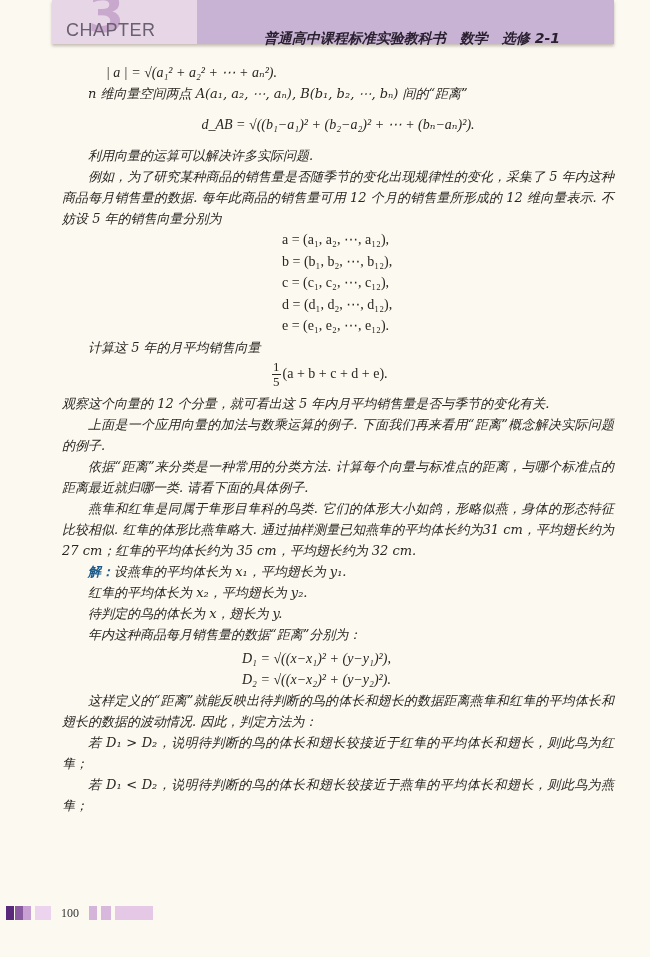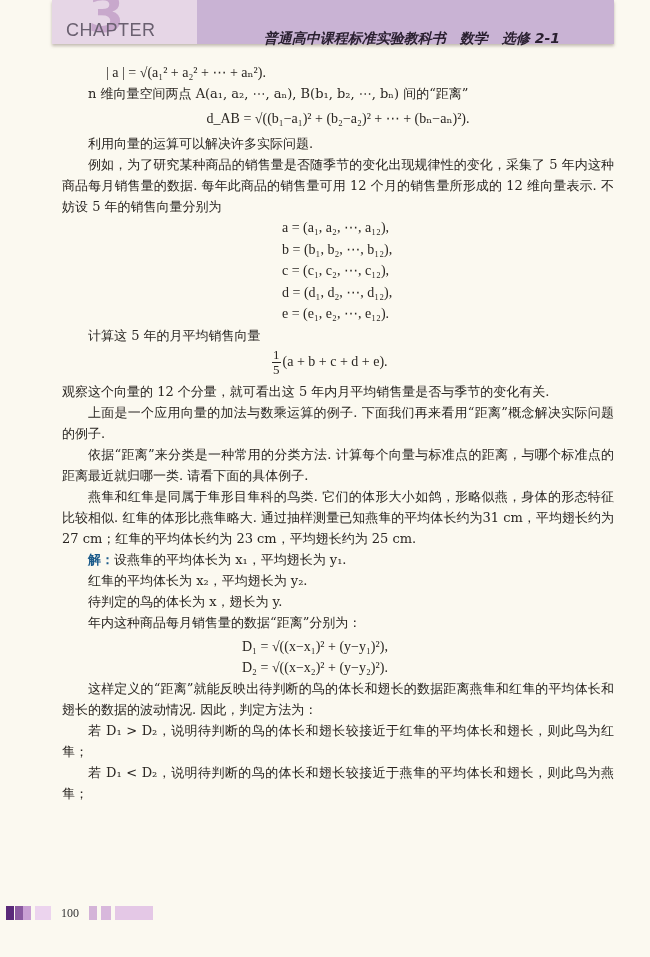--- a/index.html
+++ b/index.html
@@ -29,25 +29,25 @@
   .header .book-title {
     position:absolute; right:54px; top:22px; font-size:14px; color:#2a2030;
     font-style:italic; font-weight:bold;
     font-family:"DejaVu Sans","Liberation Sans",sans-serif;
     margin-top:8px;
   }
   .content {
     position:absolute; left:62px; top:62px; width:552px;
     font-size:13px; line-height:21px;
   }
-  .p { margin:0; text-align:justify; }
+  .p { margin:0; text-align:justify;font-style:italic; }
   .indent { text-indent:26px; }
   .center { text-align:center; }
   .math { font-family:"Liberation Serif","DejaVu Serif",serif; font-size:14px; }
-  .eq { margin:4px 0; }
+  .eq { margin:10px 0; }
   .vec-block { margin-left:220px; line-height:21.5px; }
   .frac { display:inline-block; vertical-align:middle; text-align:center; font-size:13px; line-height:14px; margin-right:2px; }
   .frac span { display:block; }
   .frac .num { border-bottom:1px solid #2a2622; padding:0 1px; }
   .bold-label { font-weight:bold; color:#1a5a8a; }
   .footer {
     position:absolute; left:6px; top:906px; height:14px; display:flex; align-items:center;
   }
   .bar { height:14px; display:inline-block; }
   .page-num {
@@ -86,21 +86,21 @@
   <div class="math" style="margin-left:210px; margin-top:2px; margin-bottom:4px;">
     <span class="frac">
       <span class="num">1</span>
       <span class="den">5</span>
     </span><span>(a + b + c + d + e).</span>
   </div>
 
   <p class="p">观察这个向量的 12 个分量，就可看出这 5 年内月平均销售量是否与季节的变化有关.</p>
   <p class="p indent">上面是一个应用向量的加法与数乘运算的例子. 下面我们再来看用“距离”概念解决实际问题的例子.</p>
   <p class="p indent">依据“距离”来分类是一种常用的分类方法. 计算每个向量与标准点的距离，与哪个标准点的距离最近就归哪一类. 请看下面的具体例子.</p>
-  <p class="p indent">燕隼和红隼是同属于隼形目隼科的鸟类. 它们的体形大小如鸽，形略似燕，身体的形态特征比较相似. 红隼的体形比燕隼略大. 通过抽样测量已知燕隼的平均体长约为31 cm，平均翅长约为 27 cm；红隼的平均体长约为 23 cm，平均翅长约为 25 cm.</p>
+  <p class="p indent">燕隼和红隼是同属于隼形目隼科的鸟类. 它们的体形大小如鸽，形略似燕，身体的形态特征比较相似. 红隼的体形比燕隼略大. 通过抽样测量已知燕隼的平均体长约为31 cm，平均翅长约为 27 cm；红隼的平均体长约为 35 cm，平均翅长约为 32 cm.</p>
   <p class="p indent">
     <span class="bold-label">解：</span><span>设燕隼的平均体长为 x₁，平均翅长为 y₁.</span>
   </p>
   <p class="p indent">红隼的平均体长为 x₂，平均翅长为 y₂.</p>
   <p class="p indent">待判定的鸟的体长为 x，翅长为 y.</p>
   <p class="p indent">年内这种商品每月销售量的数据“距离”分别为：</p>
   <p class="p math d1" style="margin-left:180px;">D₁ = √((x−x₁)² + (y−y₁)²),</p>
   <p class="p math" style="margin-left:180px;">D₂ = √((x−x₂)² + (y−y₂)²).</p>
   <p class="p indent">这样定义的“距离”就能反映出待判断的鸟的体长和翅长的数据距离燕隼和红隼的平均体长和翅长的数据的波动情况. 因此，判定方法为：</p>
   <p class="p indent">若 D₁ &gt; D₂，说明待判断的鸟的体长和翅长较接近于红隼的平均体长和翅长，则此鸟为红隼；</p>

